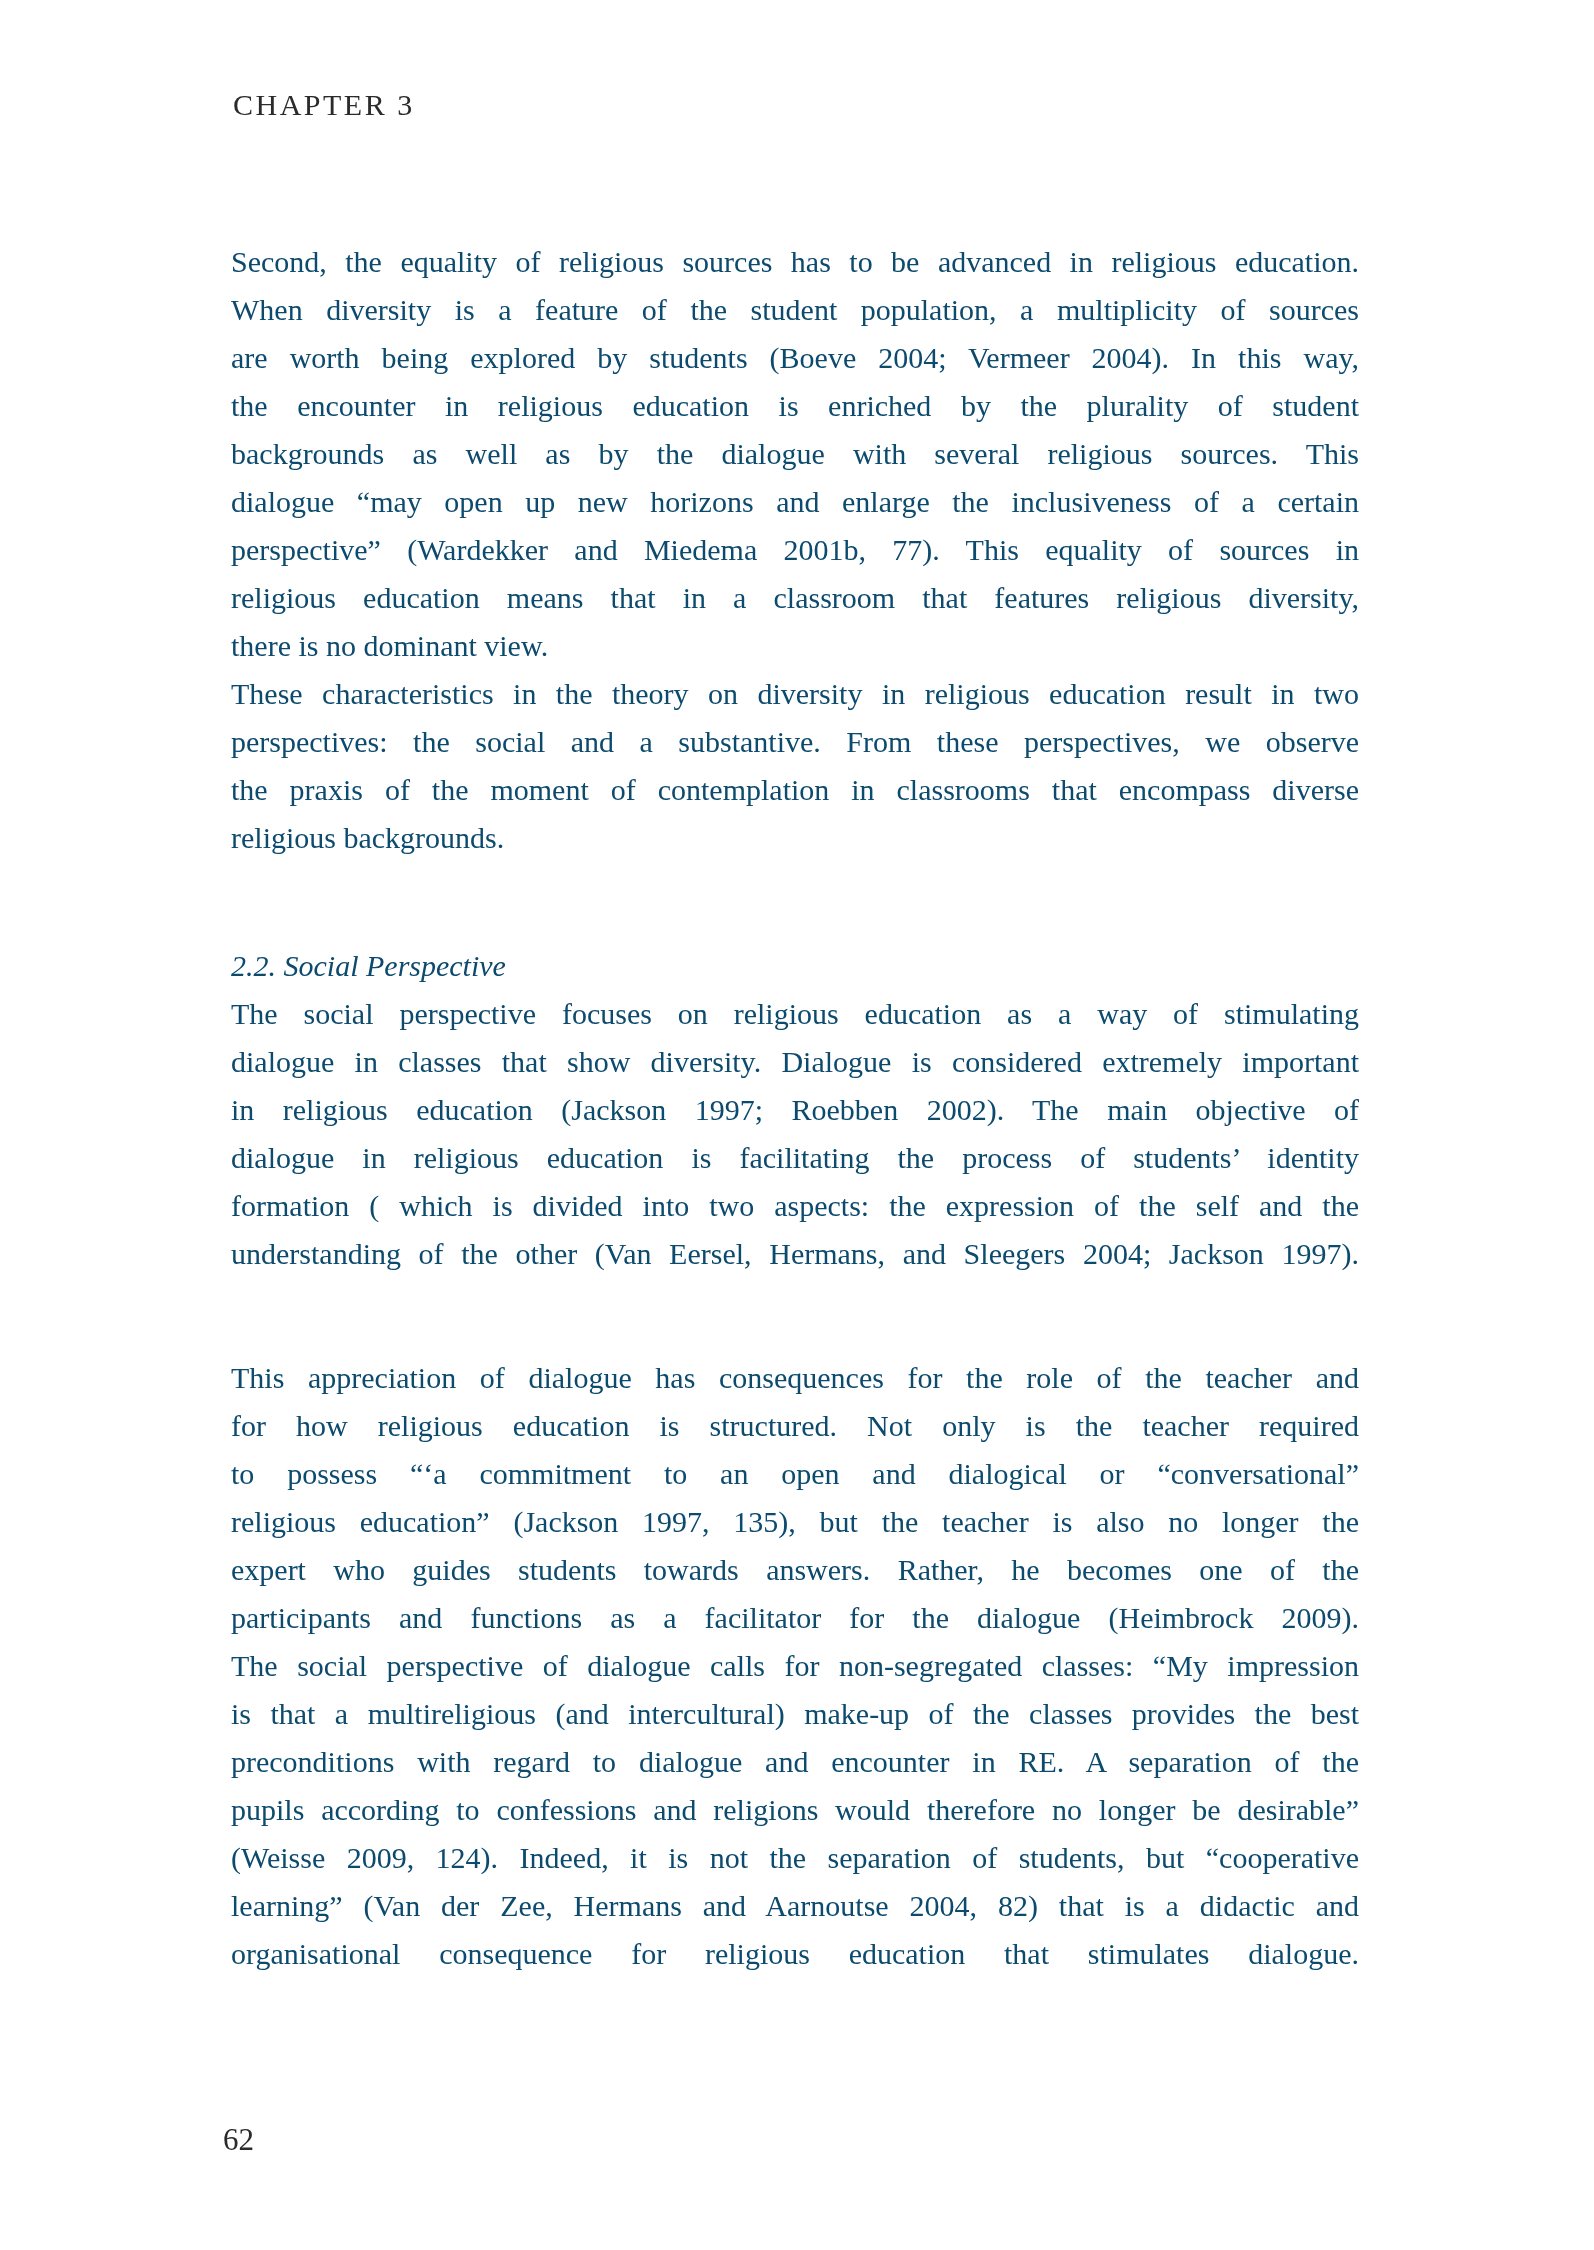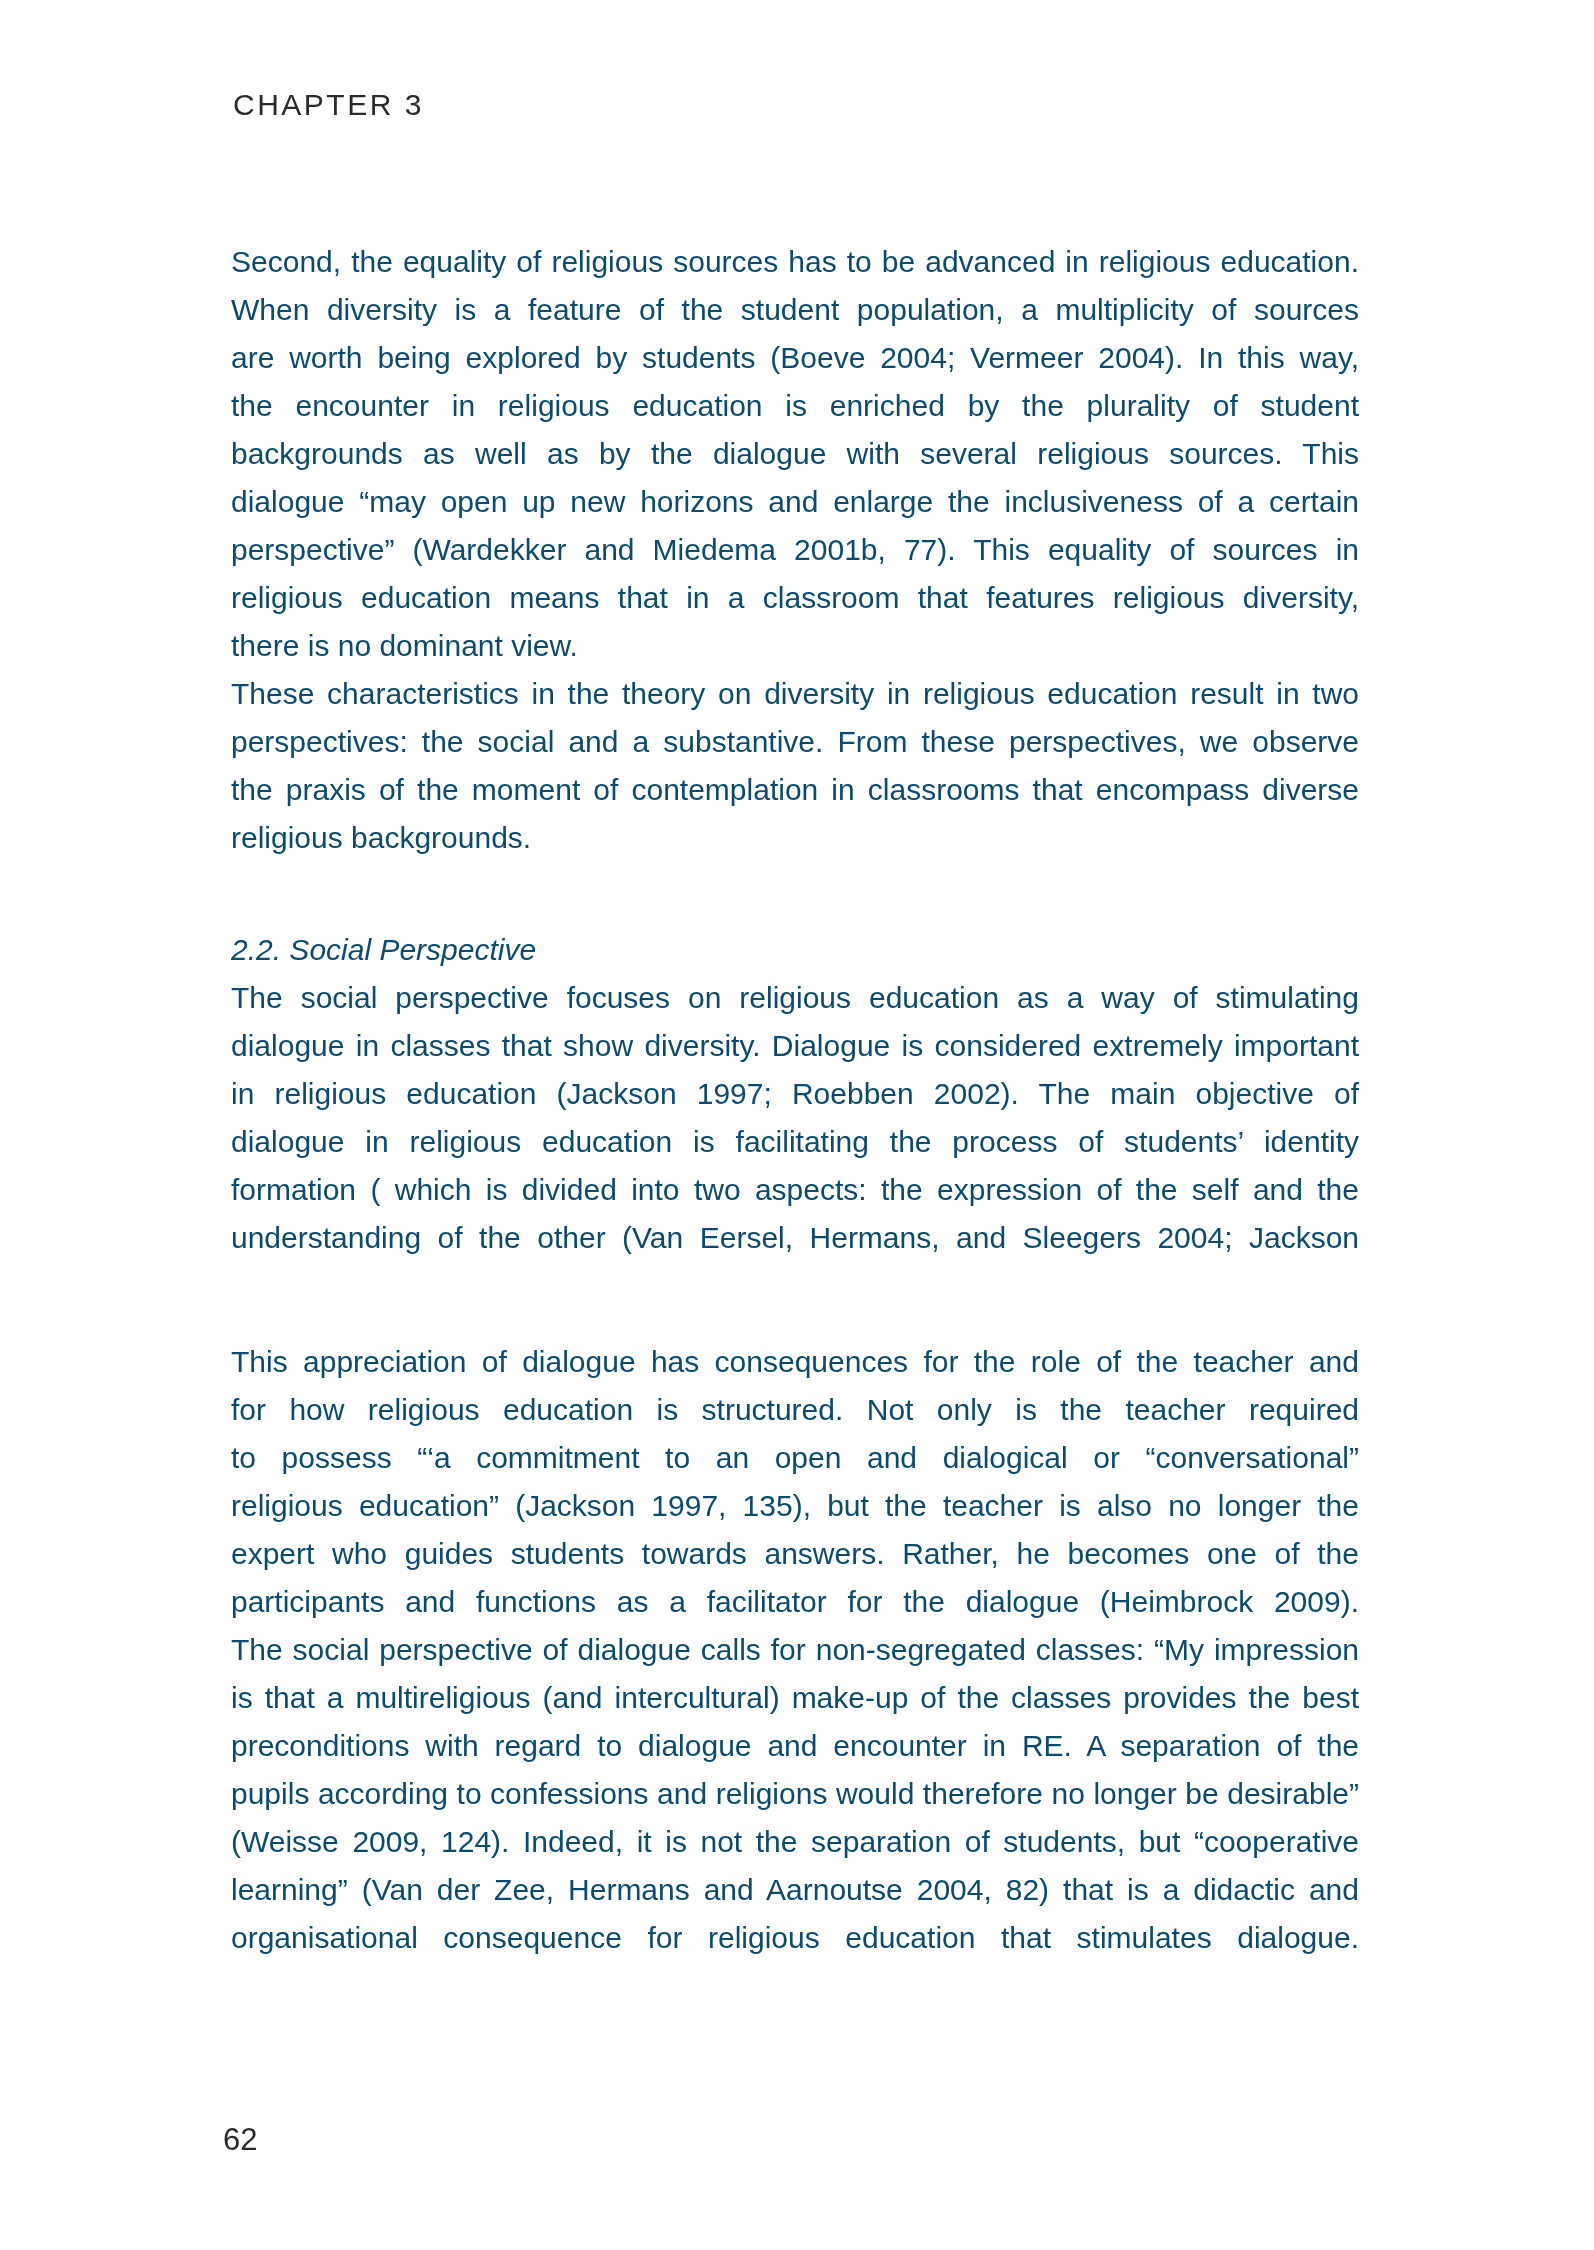--- a/index.html
+++ b/index.html
@@ -5,21 +5,21 @@
   html, body {
     margin: 0;
     padding: 0;
     background: #ffffff;
   }
   .page {
     position: relative;
     width: 1594px;
     height: 2250px;
     background: #ffffff;
-    font-family: Liberation Sans, sans-serif;
+    font-family: Liberation Serif, serif;
     color: #1f1f1f;
     overflow: hidden;
   }
   .running-header {
     position: absolute;
     left: 233px;
     top: 88px;
     font-size: 30px;
     letter-spacing: 2.5px;
     color: #2b2b2b;
@@ -29,21 +29,21 @@
     position: absolute;
     left: 231px;
     top: 238px;
     width: 1128px;
     font-size: 30px;
     line-height: 48px;
     color: #0c4a6e;
   }
   .paragraph { margin: 0; }
   
-  .text-block > :nth-child(3) { margin-top: 64px; }
+  .text-block > :nth-child(3) { margin-top: 80px; }
   
   .text-block > :nth-child(5) { margin-top: 76px; }
   .line {
     height: 48px;
     overflow: hidden;
     text-align: justify;
     text-align-last: justify;
     hyphens: none;
   }
   .line.para-end {

